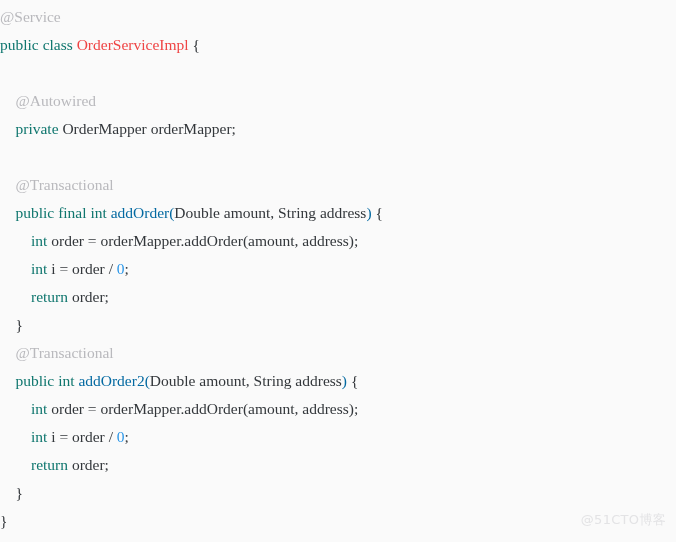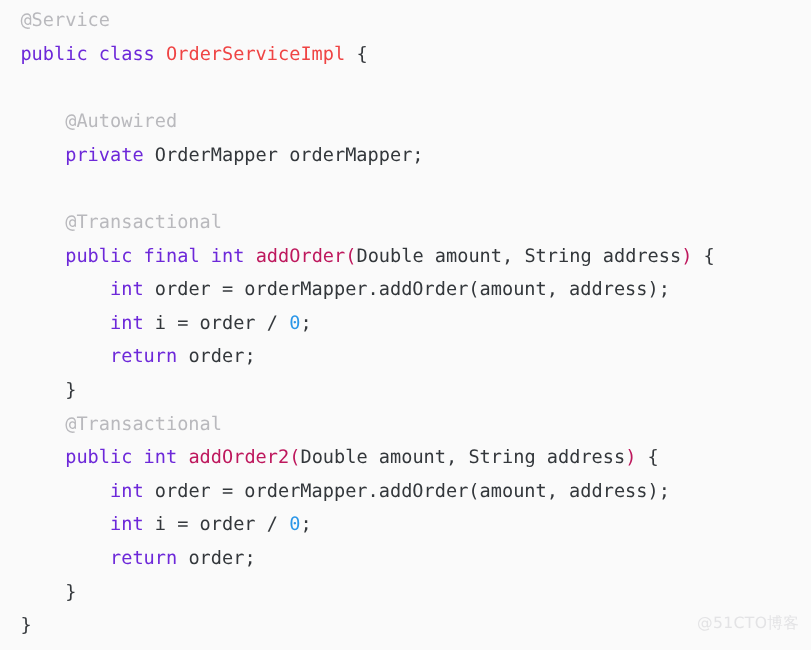--- a/index.html
+++ b/index.html
@@ -14,33 +14,34 @@
     background: #fafafa;
     overflow: hidden;
     font-family: "DejaVu Sans Mono", "Liberation Mono", monospace;
     font-size: 15.5px;
     line-height: 28px;
     box-sizing: border-box;
     padding: 3px 0 0 0;
   }
   .code-area {
     position: relative;
-    padding-left: 17px;
+    padding-left: 0;
     white-space: pre;
+    font-family: Liberation Serif, serif;
   }
   .line {
     height: 28px;
     white-space: pre;
     letter-spacing: 0px;
   }
   
   .tok-annotation { color: #b9b9bd; }
-  .tok-keyword    { color: #6d28d9; }
+  .tok-keyword    { color: #0f766e; }
   .tok-classname  { color: #ef4444; }
-  .tok-method     { color: #be185d; }
+  .tok-method     { color: #0369a1; }
   .tok-number     { color: #2a96e8; }
   .tok-plain      { color: #33373b; }
   .tok-punct      { color: #33373b; }
 
   .watermark {
     position: absolute;
     right: 10px;
     bottom: 8px;
     font-family: "DejaVu Sans", "Liberation Sans", sans-serif;
     font-size: 13px;

